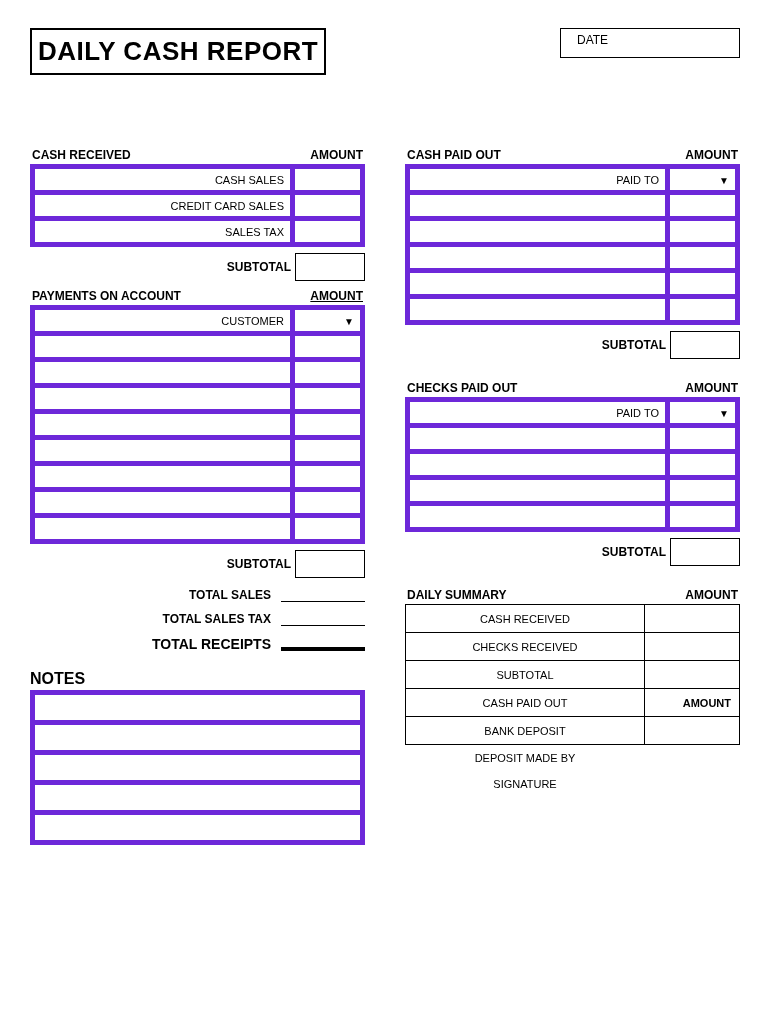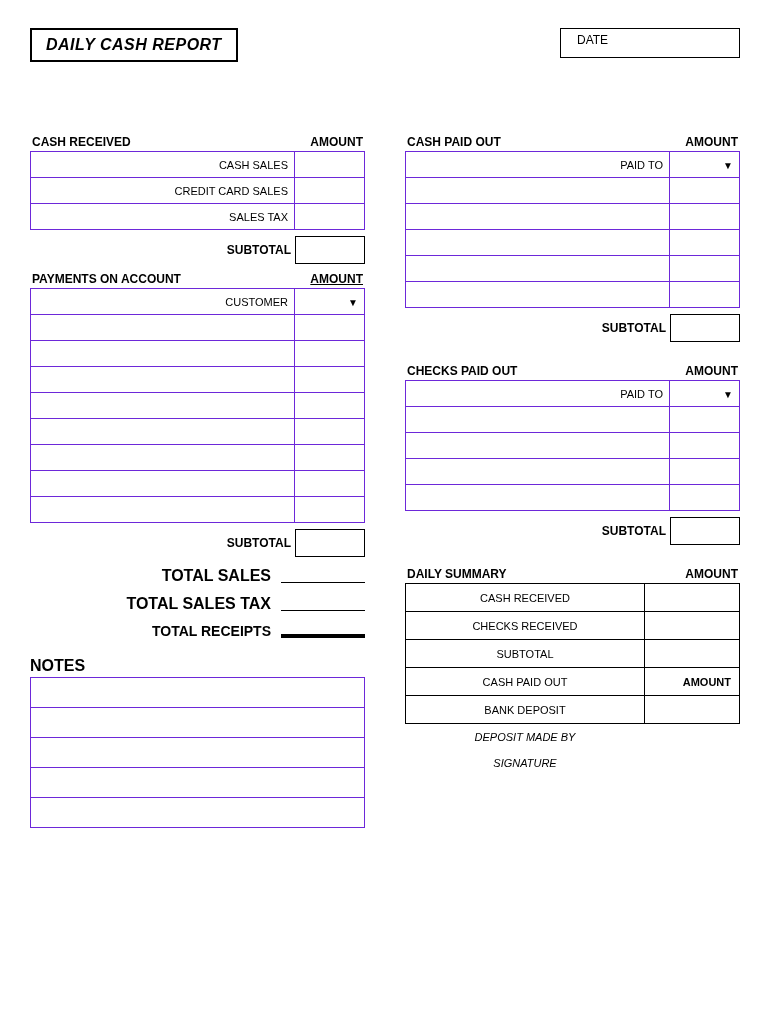--- a/index.html
+++ b/index.html
@@ -13,25 +13,24 @@
     color: #000;
   }
   .top-row {
     display: flex;
     justify-content: space-between;
     align-items: flex-start;
     margin-bottom: 10px;
   }
   .title-box {
     border: 2px solid #000;
-    padding: 6px 14px;
-    font-size: 16px;
+    padding: 6px 6px;
+    font-size: 26px;
     font-weight: bold;
     letter-spacing: 0.5px;
-    font-style: italic;
   }
   .date-col { display: flex; flex-direction: column; gap: 18px; }
   .date-box, .day-box {
     border: 1.5px solid #000;
     width: 180px;
     height: 30px;
     padding: 4px 16px;
     font-size: 12px;
   }
   .columns {
@@ -49,21 +48,21 @@
     margin-bottom: 2px;
     padding: 0 2px;
   }
   .section-head .right { text-align: right; }
   table.grid {
     width: 100%;
     border-collapse: collapse;
     border: 1.5px solid #000;
   }
   table.grid td {
-    border: 1px solid #6d28d9;
+    border: 5px solid #6d28d9;
     height: 26px;
     padding: 0 6px;
     font-size: 11px;
     vertical-align: middle;
   }
   table.grid td.label { text-align: right; }
   table.grid td.center { text-align: right; font-weight: normal; }
   table.grid td.amt { width: 70px; }
   .tri { font-size: 10px; }
   .subtotal-row {
@@ -81,21 +80,21 @@
     height: 28px;
   }
   .totals-block { margin-top: 10px; }
   .total-line {
     display: flex;
     justify-content: flex-end;
     align-items: center;
     gap: 10px;
     margin-top: 10px;
     font-weight: bold;
-    font-size: 16px;
+    font-size: 12px;
   }
   .total-line .underline {
     border-bottom: 1.5px solid #000;
     width: 84px;
     height: 14px;
   }
   .total-line.heavy .underline {
     border-bottom: 4px solid #000;
     width: 84px;
   }
@@ -108,21 +107,21 @@
   }
   table.summary td {
     border: 1px solid #000;
     height: 28px;
     padding: 0 8px;
     font-size: 11px;
     text-align: center;
     vertical-align: middle;
   }
   table.summary td.amt { width: 95px; }
-  table.summary tr.noborder td { border: none; height: 26px; font-style: italic; }
+  table.summary tr.noborder td { border: none; height: 26px; }
   .amount-bold { font-weight: bold; text-align: right !important; }
 </style>
 </head>
 <body>
 
 <div class="top-row">
   <div class="title-box">DAILY CASH REPORT</div>
   <div class="date-col">
     <div class="date-box">DATE</div>
   </div>

